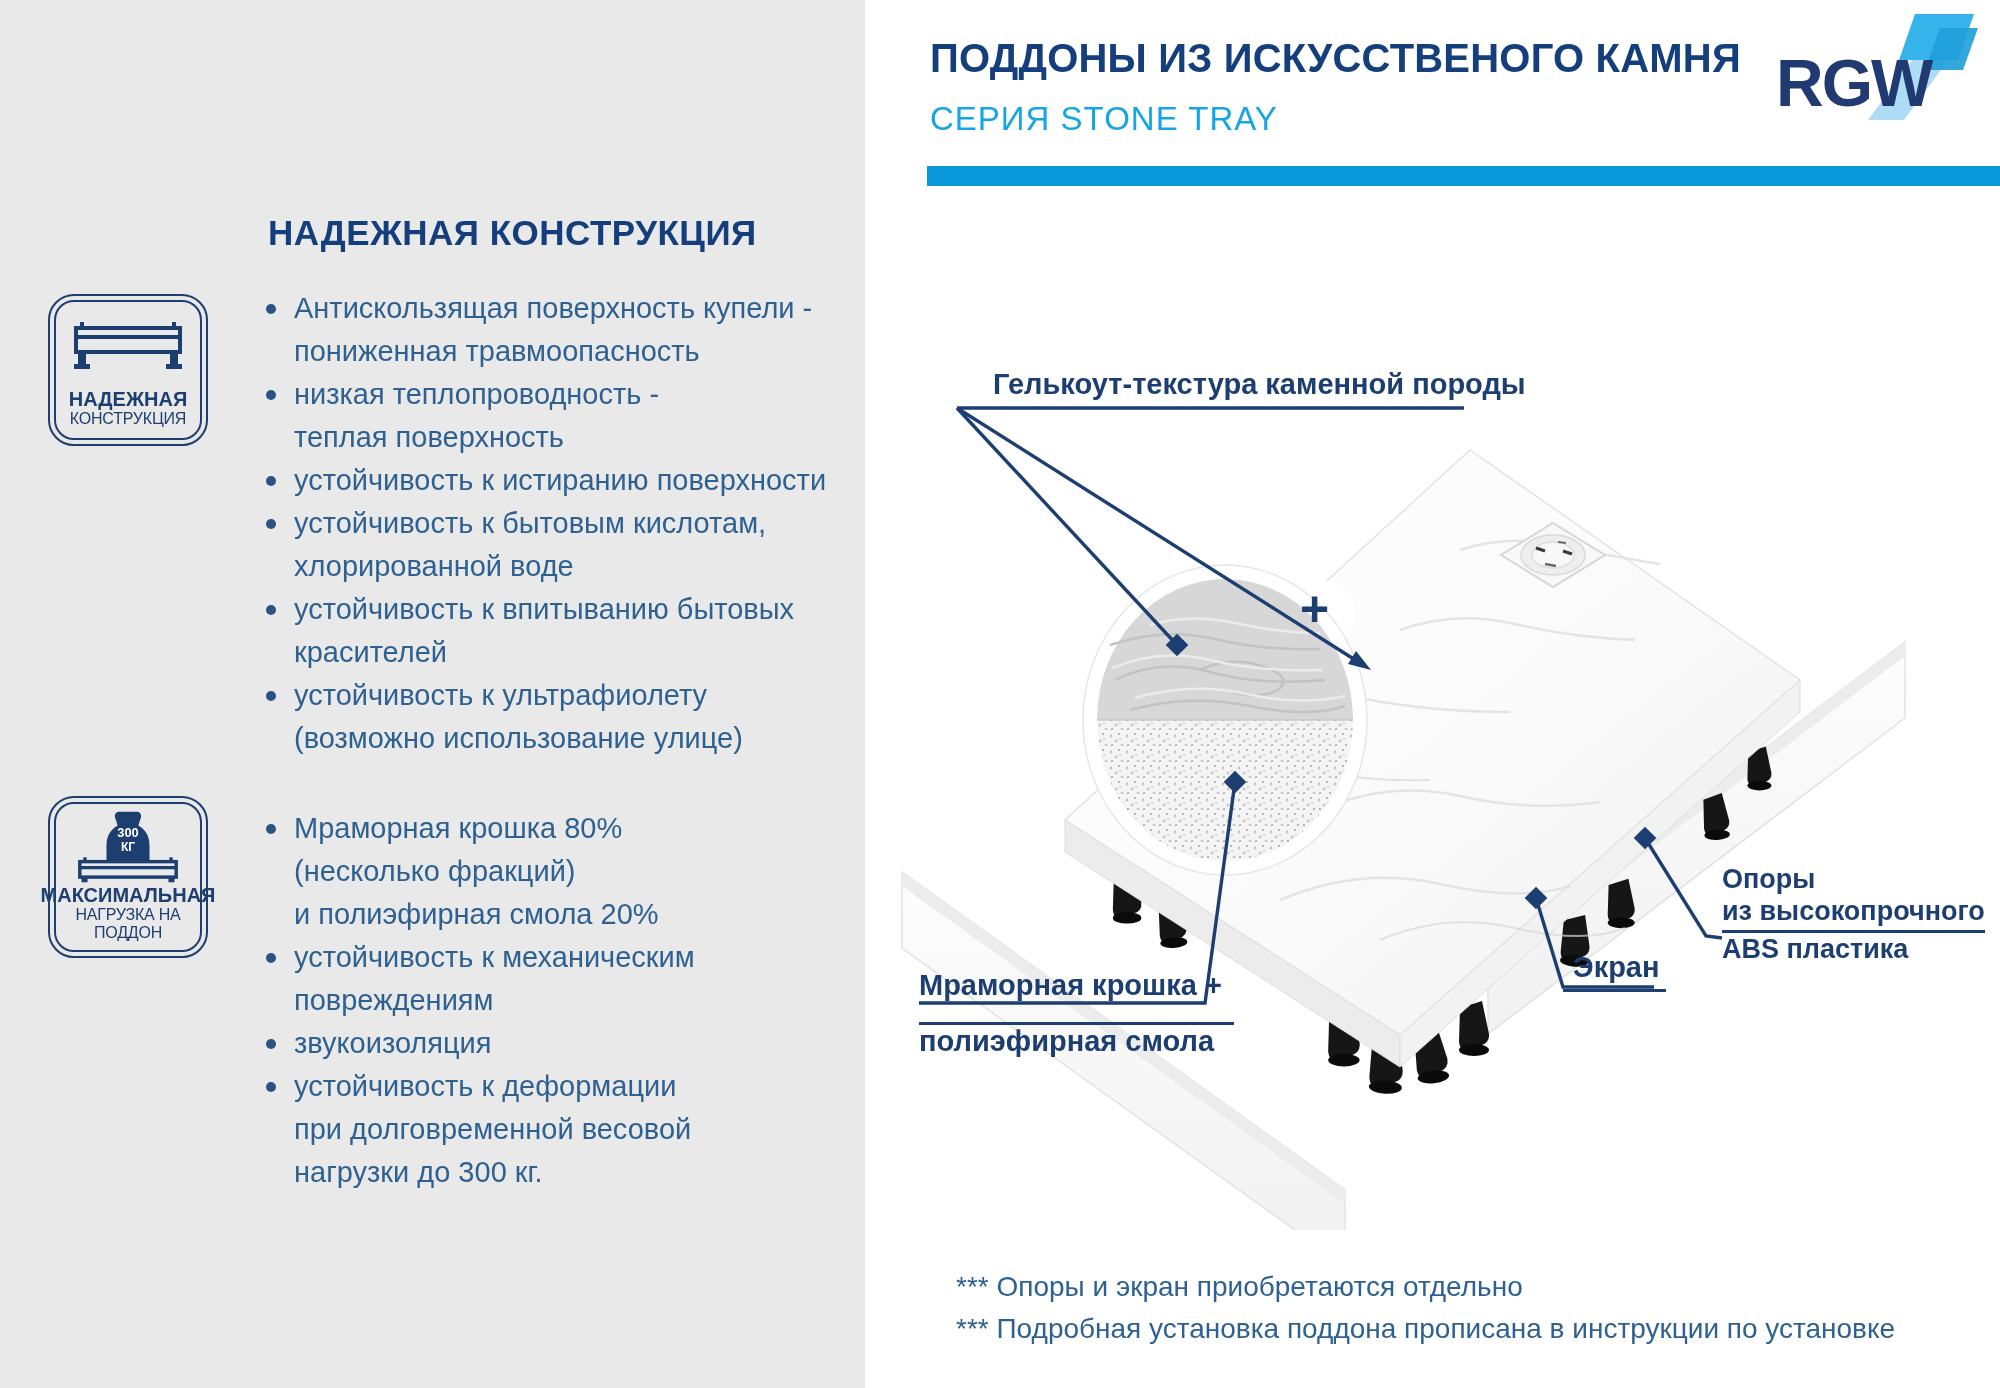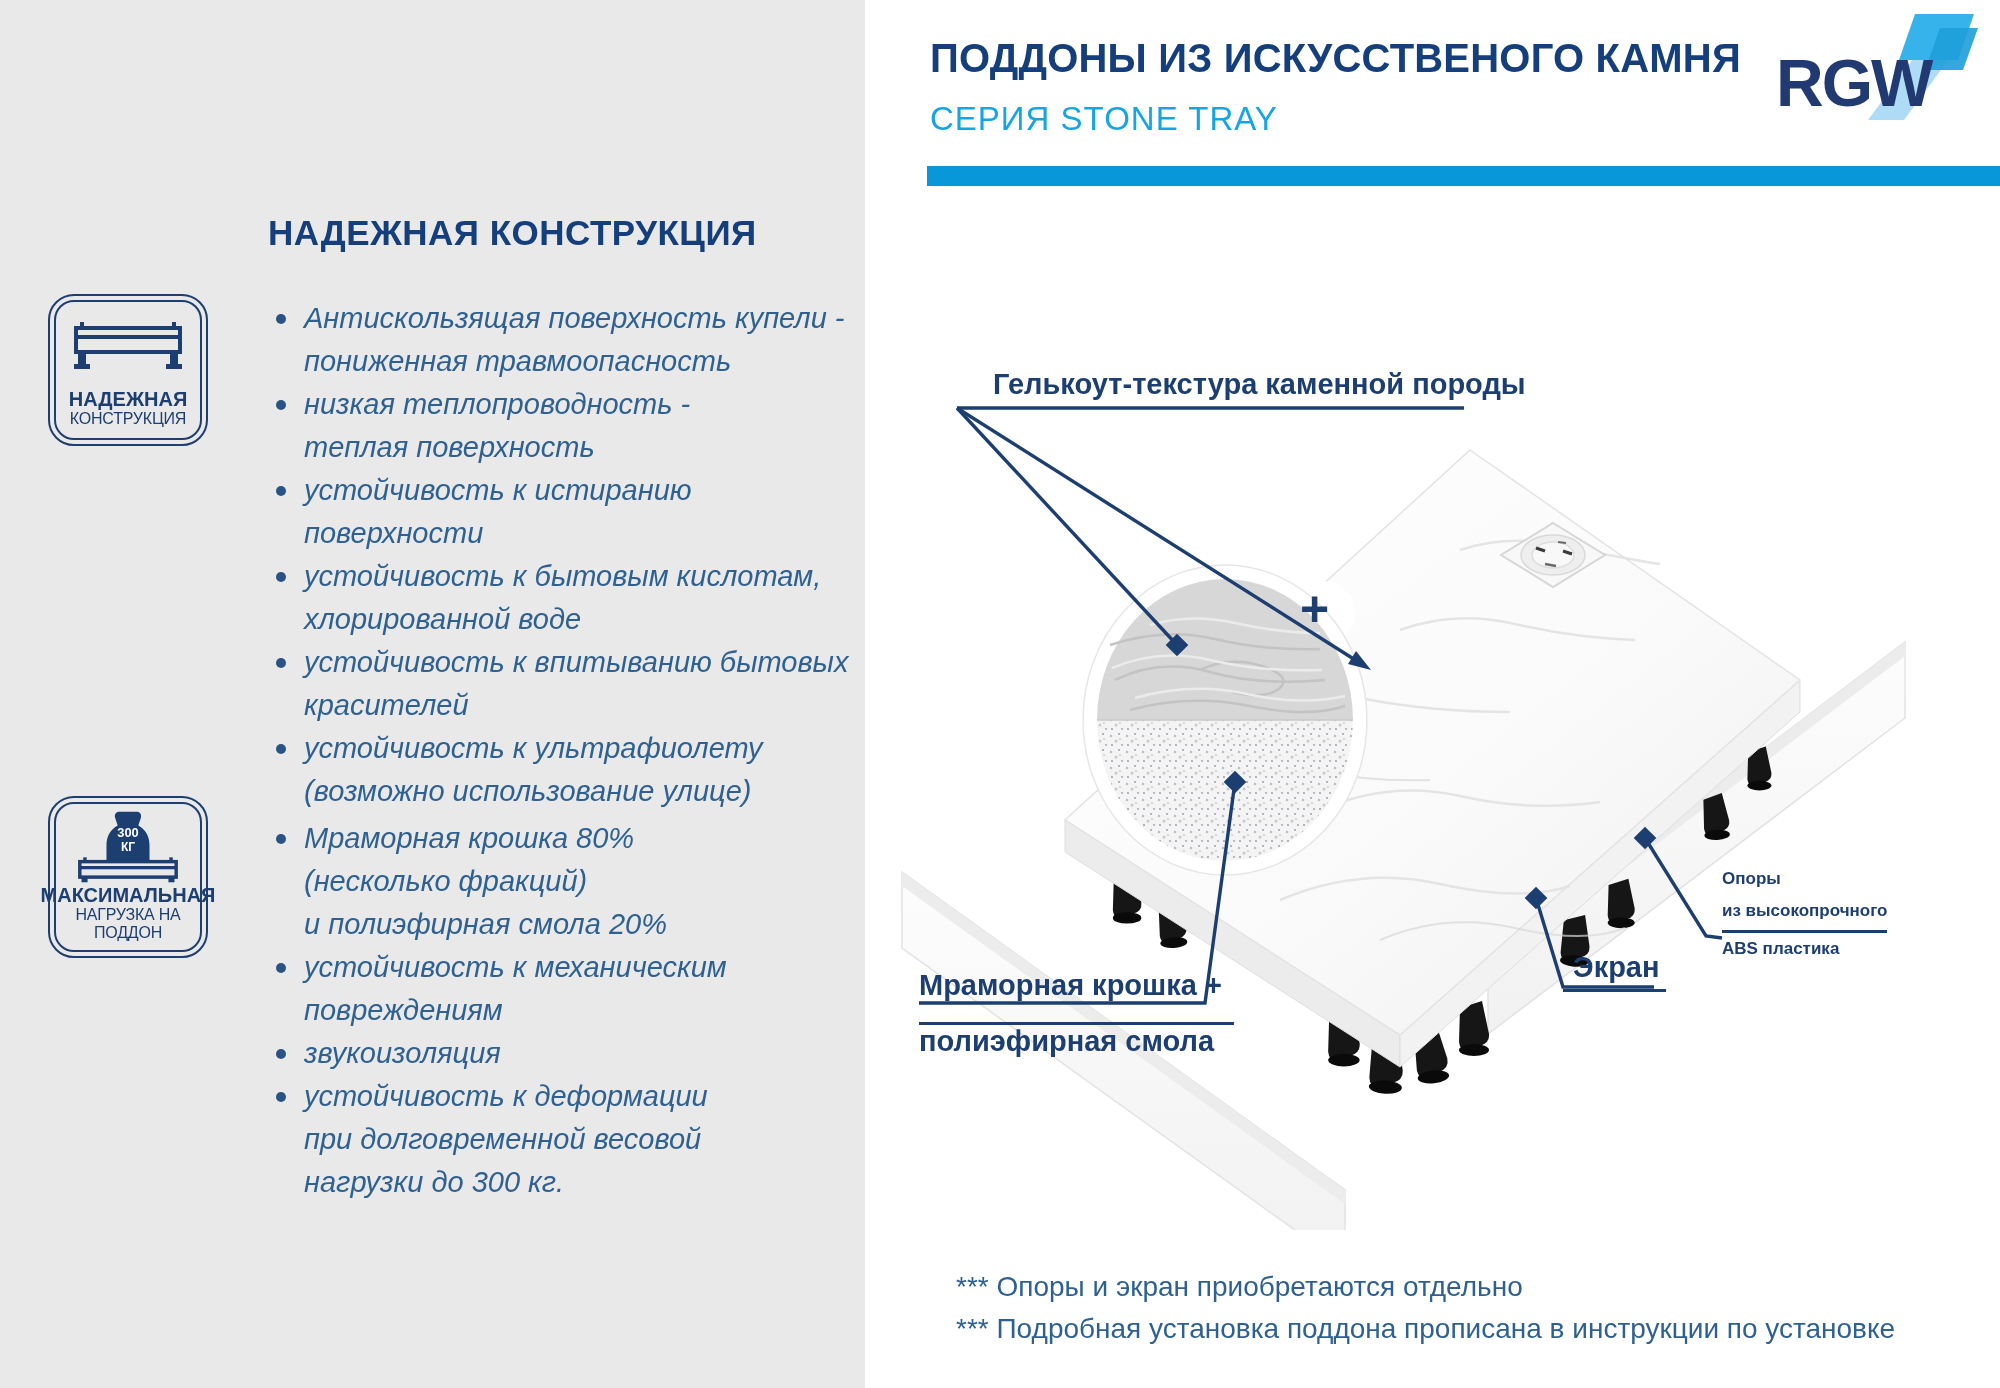--- a/index.html
+++ b/index.html
@@ -1,20 +1,20 @@
 <!DOCTYPE html>
 <html><head>
 <meta charset="utf-8">
 <style>
   html,body{margin:0;padding:0;background:#fff;}
   .page{position:relative;width:2000px;height:1388px;background:#ffffff;overflow:hidden;
         font-family:"Liberation Sans",sans-serif;}
   .left-panel{position:absolute;left:0;top:0;width:865px;height:1388px;background:#e9e9e9;}
   .left-heading{position:absolute;left:257px;top:213px;font-size:35px;font-weight:700;color:#143e7c;letter-spacing:.5px;margin-left:11px;}
-  .features{position:absolute;left:256px;margin:14px;padding:0;list-style:none;width:600px;font-style:italic;}
+  .features{position:absolute;left:256px;margin:4px;padding:0;list-style:none;width:600px;}
   .features li{position:relative;padding-left:34px;font-size:29px;line-height:43px;color:#2e6191;white-space:pre-line;}
   .features li::before{content:"";position:absolute;left:6px;top:17px;width:10px;height:10px;border-radius:50%;background:#2a5385;}
   .f1{top:283px;} .f2{top:803px;}
   .badge{position:absolute;left:48px;width:160px;border:2px solid #1d3e70;border-radius:26px;background:#e9e9e9;
          display:flex;flex-direction:column;align-items:center;justify-content:space-between;box-sizing:border-box;}
   .badge::before{content:"";position:absolute;inset:4px;border:2px solid #1d3e70;border-radius:20px;pointer-events:none;}
   .badge-1{top:294px;height:152px;padding:18px 6px 16px;}
   .badge-2{top:796px;height:162px;padding:12px 6px 14px;}
   .badge-title{font-size:20px;font-weight:700;color:#1d3e70;line-height:22px;}
   .badge-sub{font-size:16px;color:#1d3e70;line-height:18px;letter-spacing:-0.2px;}
@@ -23,21 +23,21 @@
   .hdr-subtitle{position:absolute;left:930px;top:100px;font-size:33px;font-weight:400;color:#16a5e4;letter-spacing:1px;}
   .hdr-bar{position:absolute;left:927px;top:166px;width:1073px;height:20px;background:#0898da;}
   .logo{position:absolute;left:1772px;top:8px;width:210px;height:115px;}
   .diagram-svg{position:absolute;left:900px;top:380px;width:1100px;height:850px;}
   .callout{position:absolute;color:#1d3e70;font-weight:700;}
   .co-gelcoat{left:993px;top:368px;font-size:29px;}
   .co-marble{left:919px;top:969px;font-size:29px;line-height:33px;}
   .co-marble .u1{display:inline-block;border-bottom:3px solid #1d3e70;padding:0 12px 20px 0;}
   .co-screen{left:1563px;top:951px;font-size:29px;}
   .co-screen .u1{display:inline-block;border-bottom:3px solid #1d3e70;padding:0 6px 5px 10px;}
-  .co-supports{left:1722px;top:863px;font-size:17px;line-height:32px;}
+  .co-supports{left:1722px;top:863px;font-size:27px;line-height:32px;}
   .co-supports .u2{display:inline-block;border-bottom:3px solid #1d3e70;padding-bottom:3px;}
   .zoom-plus{position:absolute;left:1300px;top:584px;font-size:50px;font-weight:700;color:#1d3e70;line-height:50px;}
   .note{position:absolute;left:956px;font-size:28px;color:#2e6191;}
   .note-1{top:1271px;} .note-2{top:1313px;}
 </style>
 </head>
 <body>
 
 <div class="page">
 

